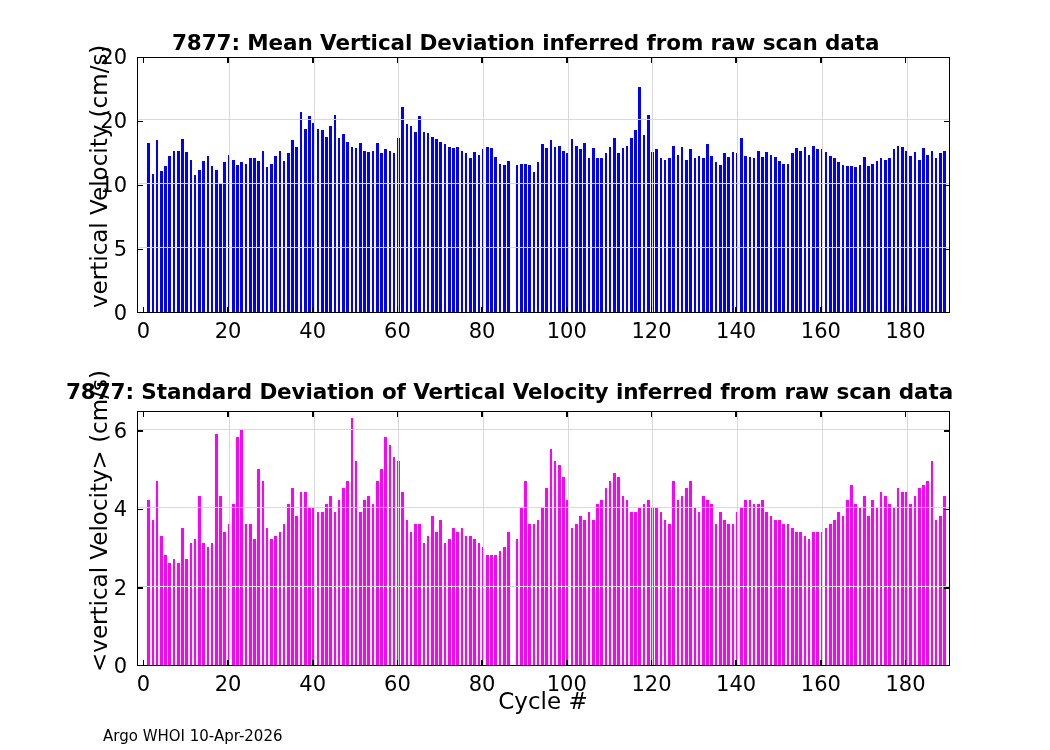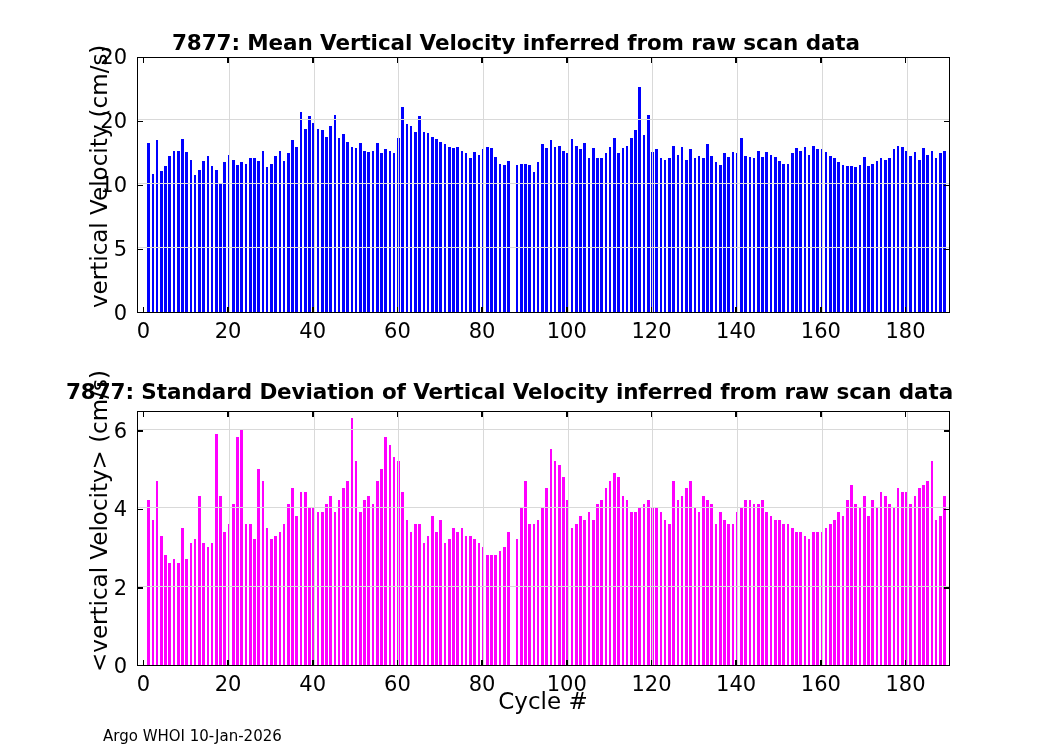--- a/index.html
+++ b/index.html
@@ -74,21 +74,21 @@
     color:#000;
     white-space:nowrap;
   }
 </style>
 </head>
 <body>
 
 <div class="figure">
 
   <div class="panel">
-    <div class="title" id="title0" style="left:172px;top:30px;">7877: Mean Vertical Velocity inferred from raw scan data</div>
+    <div class="title" id="title0" style="left:172px;top:30px;">7877: Mean Vertical Deviation inferred from raw scan data</div>
 
     <div class="ylabel" id="ylab0" style="left:86px;top:308px;">vertical Velocity (cm/s)</div>
 
     <div class="plotbox" id="box0" style="left:137px;top:57px;width:813px;height:256px;">
       <div class="bars" id="bars0">
           <div class="bar" style="left: 9.27328px; width: 2.62531px; height: 168.96px; background: rgb(0, 0, 255);"></div>
           <div class="bar" style="left: 13.5077px; width: 2.62531px; height: 138.24px; background: rgb(0, 0, 255);"></div>
           <div class="bar" style="left: 17.742px; width: 2.62531px; height: 171.52px; background: rgb(0, 0, 255);"></div>
           <div class="bar" style="left: 21.9764px; width: 2.62531px; height: 140.8px; background: rgb(0, 0, 255);"></div>
           <div class="bar" style="left: 26.2108px; width: 2.62531px; height: 145.92px; background: rgb(0, 0, 255);"></div>
@@ -582,15 +582,15 @@
         <div class="tickmark" style="left: 820.152px; top: 660px; width: 1.5px; height: 6px;"></div>
         <div class="tickmark" style="left: 820.152px; top: 411px; width: 1.5px; height: 6px;"></div>
         <div class="tick-x" style="left: 905.539px; top: 672px;">180</div>
         <div class="tickmark" style="left: 904.839px; top: 660px; width: 1.5px; height: 6px;"></div>
         <div class="tickmark" style="left: 904.839px; top: 411px; width: 1.5px; height: 6px;"></div>
       </div>
 
     <div class="xlabel" style="left:543px;top:688px;transform:translateX(-50%);text-align:right;">Cycle #</div>
   </div>
 
-  <div class="footer" style="left:103px;top:727px;">Argo WHOI 10-Jan-2026</div>
+  <div class="footer" style="left:103px;top:727px;">Argo WHOI 10-Apr-2026</div>
 
 </div>
 
 </body></html>

